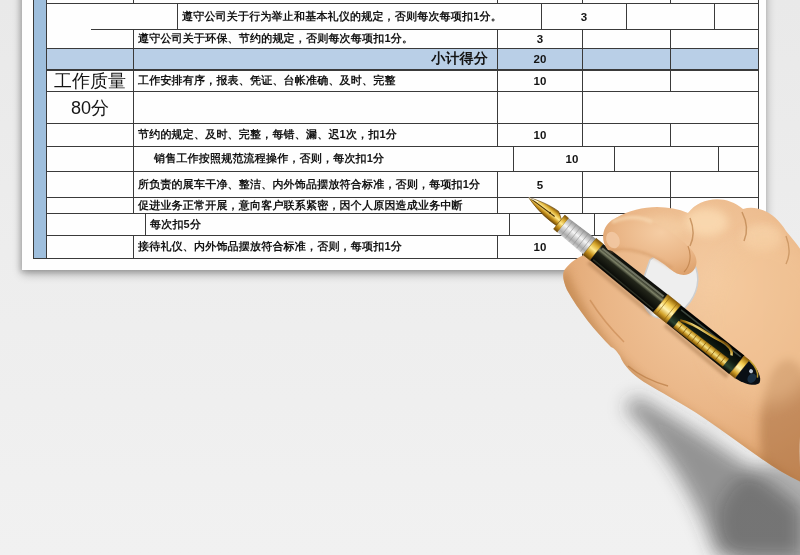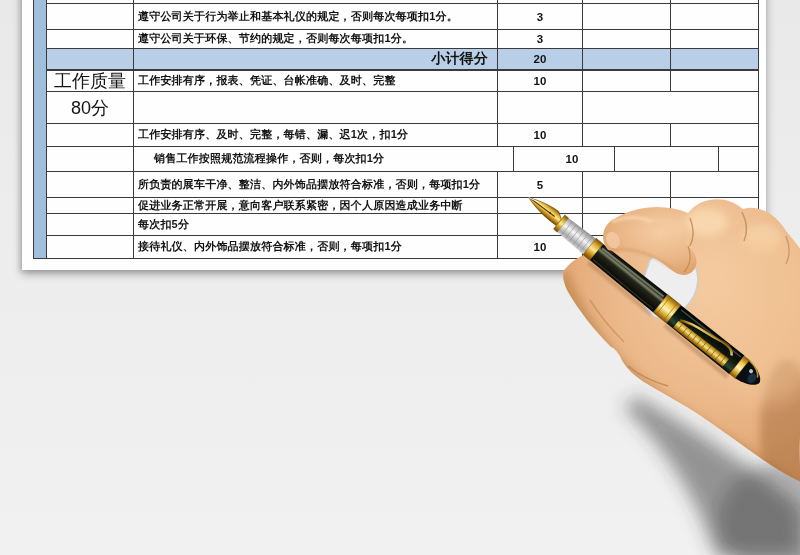--- a/index.html
+++ b/index.html
@@ -35,21 +35,21 @@
     <div class="table-wrap">
       <div class="left-strip" style="background: rgb(159, 191, 221);"></div>
       <div class="rows">
           <div class="row" style="height: 23px;">
             <div class="cell cat"></div>
             <div class="cell desc"></div>
             <div class="cell score"></div>
             <div class="cell"></div>
             <div class="cell"></div>
           </div>
-          <div class="row" style="height: 26px;">
+          <div class="row" style="height: 26px; margin-left: 44px;">
             <div class="cell cat"></div>
             <div class="cell desc">
               <span>遵守公司关于行为举止和基本礼仪的规定，否则每次每项扣1分。</span>
             </div>
             <div class="cell score">
               <span>3</span>
             </div>
             <div class="cell"></div>
             <div class="cell"></div>
           </div>
@@ -92,21 +92,21 @@
             <div class="cell cat">
               <span>80分</span>
             </div>
             <div class="cell score"></div>
             <div class="cell"></div>
             <div class="cell"></div>
           </div>
           <div class="row" style="height: 23px;">
             <div class="cell cat"></div>
             <div class="cell desc">
-              <span>工作安排有序、及时、完整，每错、漏、迟1次，扣1分</span>
+              <span>节约的规定、及时、完整，每错、漏、迟1次，扣1分</span>
             </div>
             <div class="cell score">
               <span>10</span>
             </div>
             <div class="cell"></div>
             <div class="cell"></div>
           </div>
           <div class="row" style="height: 25px; gap: 16px;">
             <div class="cell cat"></div>
             <div class="cell desc">
@@ -131,21 +131,21 @@
           </div>
           <div class="row" style="height: 16px;">
             <div class="cell cat"></div>
             <div class="cell desc">
               <span>促进业务正常开展，意向客户联系紧密，因个人原因造成业务中断</span>
             </div>
             <div class="cell score"></div>
             <div class="cell"></div>
             <div class="cell"></div>
           </div>
-          <div class="row" style="height: 22px;">
+          <div class="row" style="height: 22px; padding-left: 12px;">
             <div class="cell cat"></div>
             <div class="cell desc">
               <span>每次扣5分</span>
             </div>
             <div class="cell score"></div>
             <div class="cell"></div>
             <div class="cell"></div>
           </div>
           <div class="row" style="height: 22px;">
             <div class="cell cat"></div>

